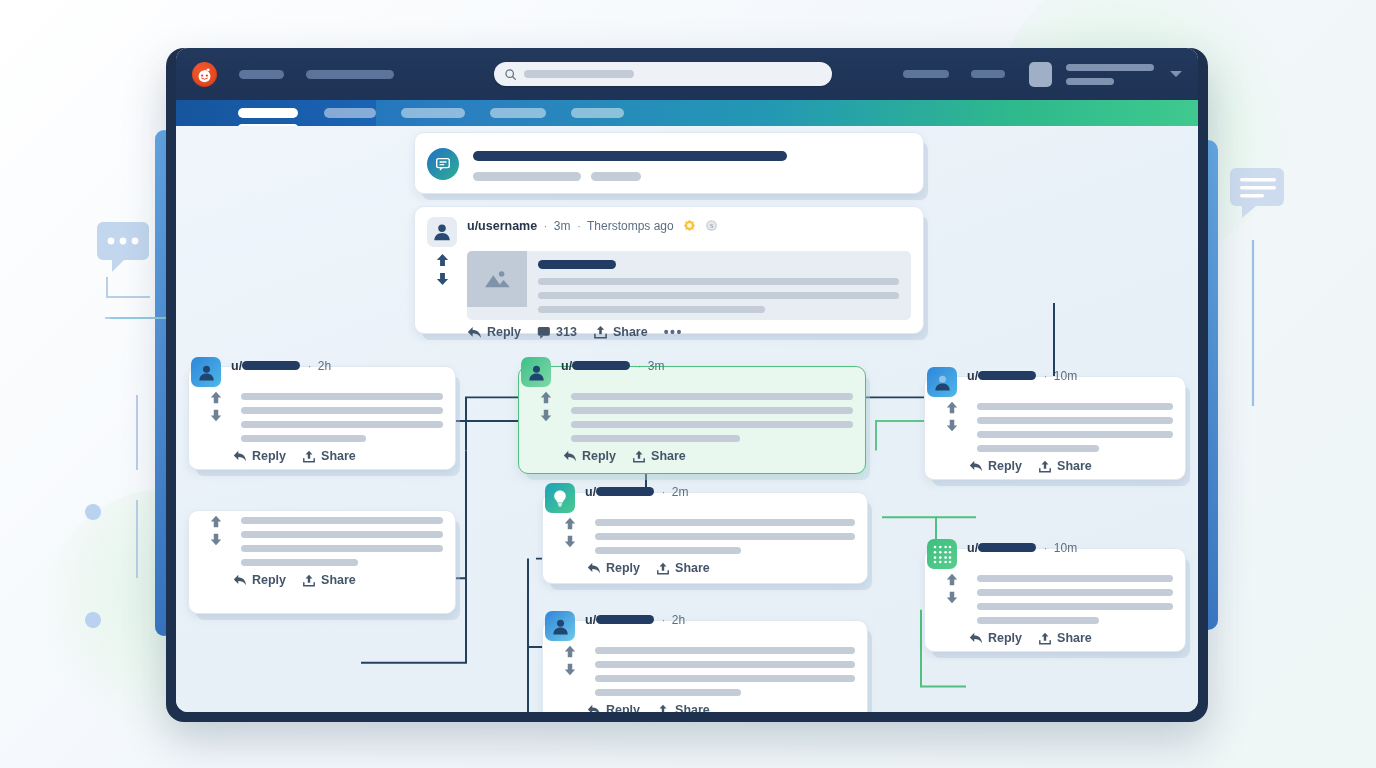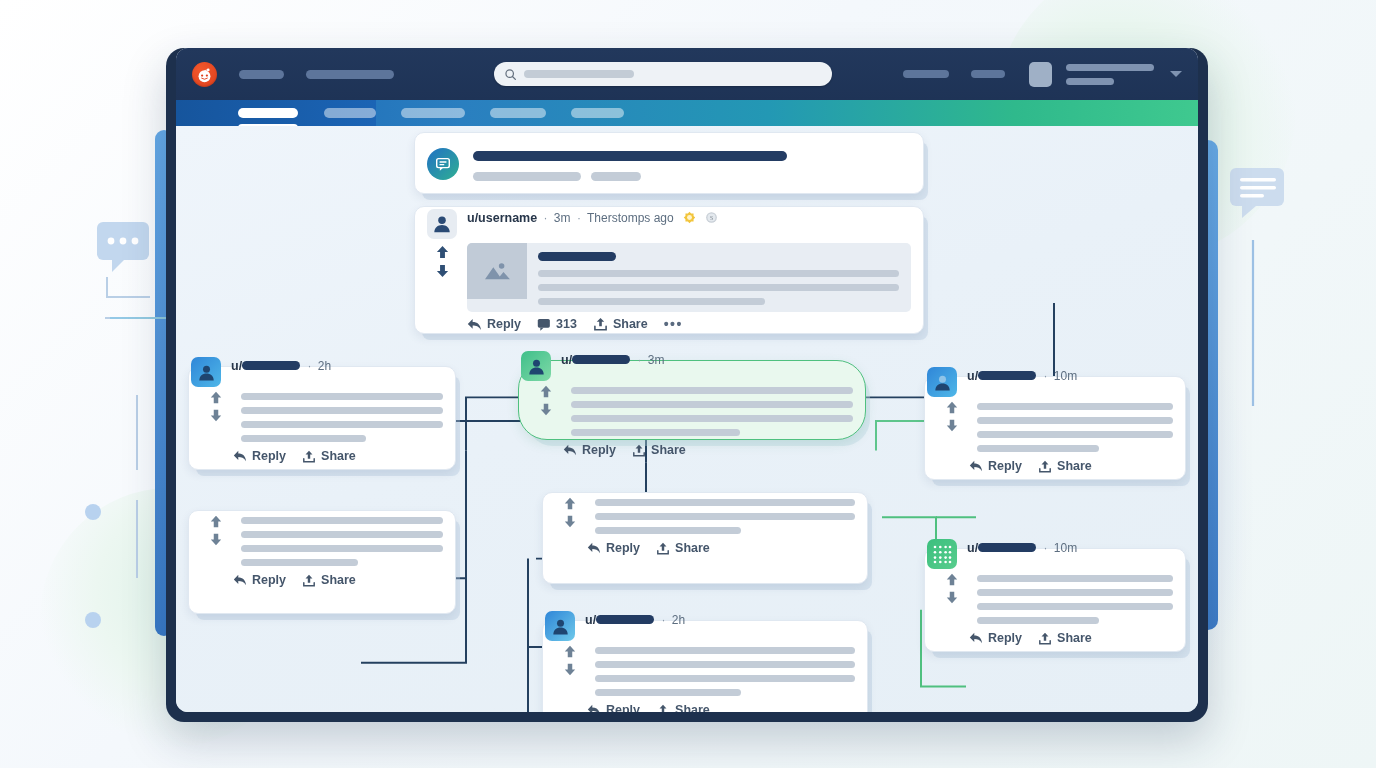--- a/index.html
+++ b/index.html
@@ -142,21 +142,21 @@
     border: 1px solid #e0e8f1;
     border-radius: 10px;
     box-shadow: 0 4px 10px rgba(40,70,110,0.09), 6px 8px 0 -2px rgba(180,200,222,0.38);
   }
   .card.green {
     background: #e9f8ee;
     border: 1.6px solid #4fc07f;
     box-shadow: 0 4px 12px rgba(46,140,90,0.13), 6px 8px 0 -2px rgba(186,214,226,0.40);
   }
 
-  .card-head { display: flex; align-items: flex-start; padding: 2px 12px 0 12px; }
+  .card-head { display: flex; align-items: flex-start; padding: 10px 12px 0 12px; }
   .avatar {
     width: 30px; height: 30px; border-radius: 7px;
     flex: 0 0 auto; overflow: hidden;
     display: flex; align-items: center; justify-content: center;
   }
   .avatar.big { width: 32px; height: 32px; border-radius: 7px; }
   .avatar.round { border-radius: 50%; }
   .av-blue  { background: linear-gradient(135deg,#2f86d8 0%, #4fb7e8 100%); }
   .av-blue2 { background: linear-gradient(135deg,#2f86d8 0%, #6fc9ea 100%); }
   .av-green { background: linear-gradient(135deg,#3fbf8a 0%, #7fd9a7 100%); }
@@ -548,21 +548,21 @@
           <span class="action">
             <svg width="14" height="13" viewBox="0 0 16 15">
                 <path d="M8 1 L12 5.2 L9.4 5.2 L9.4 10 L6.6 10 L6.6 5.2 L4 5.2 Z" fill="#45566b"></path>
                 <path d="M2 10 L2 13.6 L14 13.6 L14 10" stroke="#45566b" stroke-width="1.7" fill="none" stroke-linecap="round"></path>
               </svg>
             <span>Share</span>
           </span>
         </div>
       </div>
 
-      <div class="card green" style="left:342px; top:234px; width:348px; height:80px;border-radius:29px;">
+      <div class="card green" style="left:342px; top:240px; width:348px; height:108px;">
         <div class="card-head" style="padding-top:0; margin-top:-10px; margin-left:-10px;">
           <div class="avatar av-green">
             <svg width="21" height="21" viewBox="0 0 24 24">
               <circle cx="12" cy="8.3" r="4" fill="#1f4570"></circle>
               <path d="M3.8 21 c0 -4.8 3.7 -7.8 8.2 -7.8 c4.5 0 8.2 3 8.2 7.8 Z" fill="#1f4570"></path>
             </svg>
           </div>
           <div class="meta">
             <span class="uname">u/</span><span class="redact"></span>
             <span class="dot">·</span>
@@ -596,20 +596,34 @@
             <svg width="14" height="13" viewBox="0 0 16 15">
                 <path d="M8 1 L12 5.2 L9.4 5.2 L9.4 10 L6.6 10 L6.6 5.2 L4 5.2 Z" fill="#45566b"></path>
                 <path d="M2 10 L2 13.6 L14 13.6 L14 10" stroke="#45566b" stroke-width="1.7" fill="none" stroke-linecap="round"></path>
               </svg>
             <span>Share</span>
           </span>
         </div>
       </div>
 
       <div class="card" style="left:366px; top:366px; width:326px; height:92px;">
+        <div class="card-head" style="padding-top:0; margin-top:-10px; margin-left:-10px;">
+          <div class="avatar av-teal">
+            <svg width="20" height="20" viewBox="0 0 24 24">
+              <path d="M12 3 c-4 0 -7 3 -7 6.6 c0 2.7 1.6 4.2 2.6 5.4 c0.7 0.9 1 1.7 1 2.4 l6.8 0 c0 -0.7 0.3 -1.5 1 -2.4 c1 -1.2 2.6 -2.7 2.6 -5.4 c0 -3.6 -3 -6.6 -7 -6.6 Z" fill="#ffffff"></path>
+              <rect x="9.2" y="18.2" width="5.6" height="1.8" rx="0.9" fill="#ffffff"></rect>
+              <rect x="10" y="20.6" width="4" height="1.6" rx="0.8" fill="#ffffff"></rect>
+            </svg>
+          </div>
+          <div class="meta">
+            <span class="uname">u/</span><span class="redact"></span>
+            <span class="dot">·</span>
+            <span class="time">2m</span>
+          </div>
+        </div>
         <div class="body-row" style="padding-top:2px;">
           <div class="votes">
             <svg width="14" height="13" viewBox="0 0 16 15">
                 <path d="M8 1 L14 7.4 L10.6 7.4 L10.6 14 L5.4 14 L5.4 7.4 L2 7.4 Z" fill="#6e8296"></path>
               </svg>
             <svg width="14" height="13" viewBox="0 0 16 15">
                 <path d="M8 14 L14 7.6 L10.6 7.6 L10.6 1 L5.4 1 L5.4 7.6 L2 7.6 Z" fill="#6e8296"></path>
               </svg>
           </div>
           <div class="lines">

